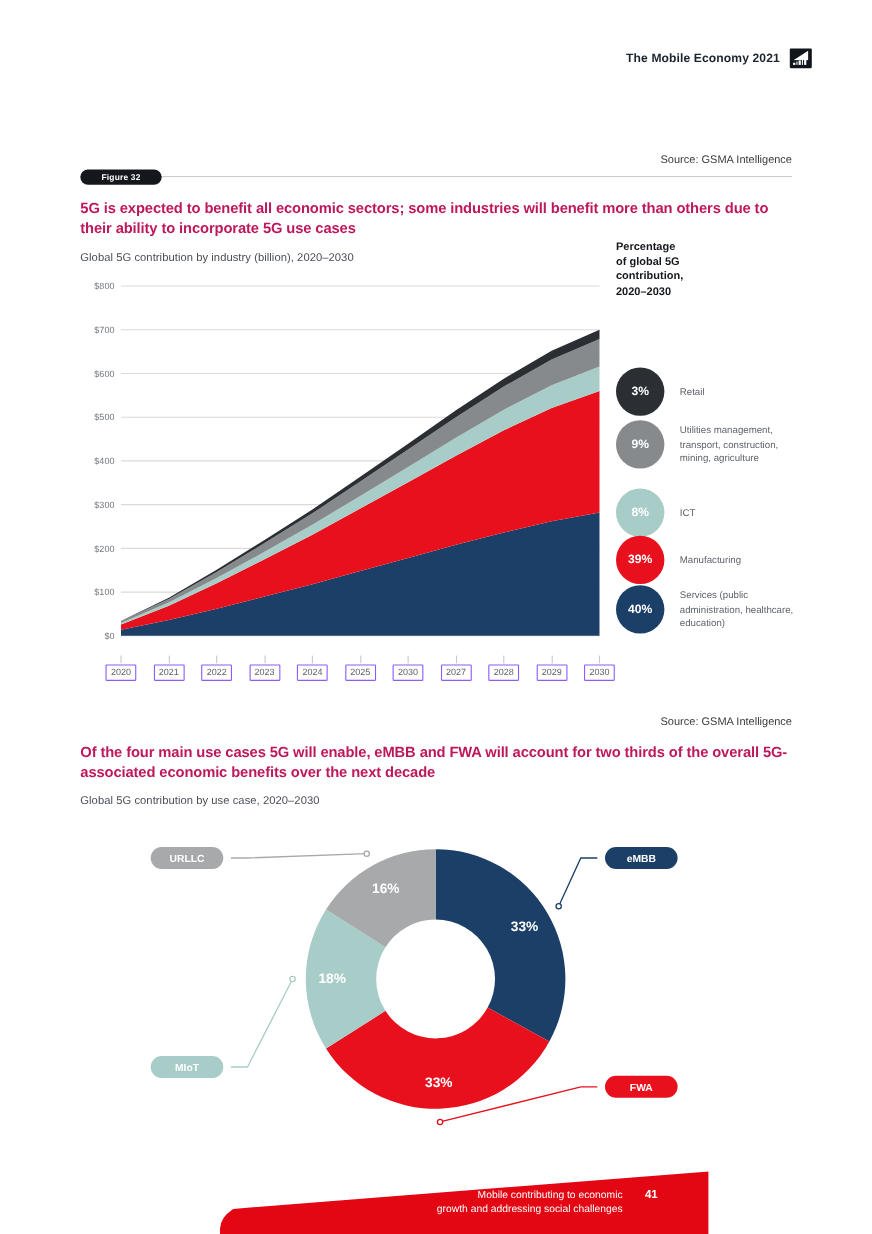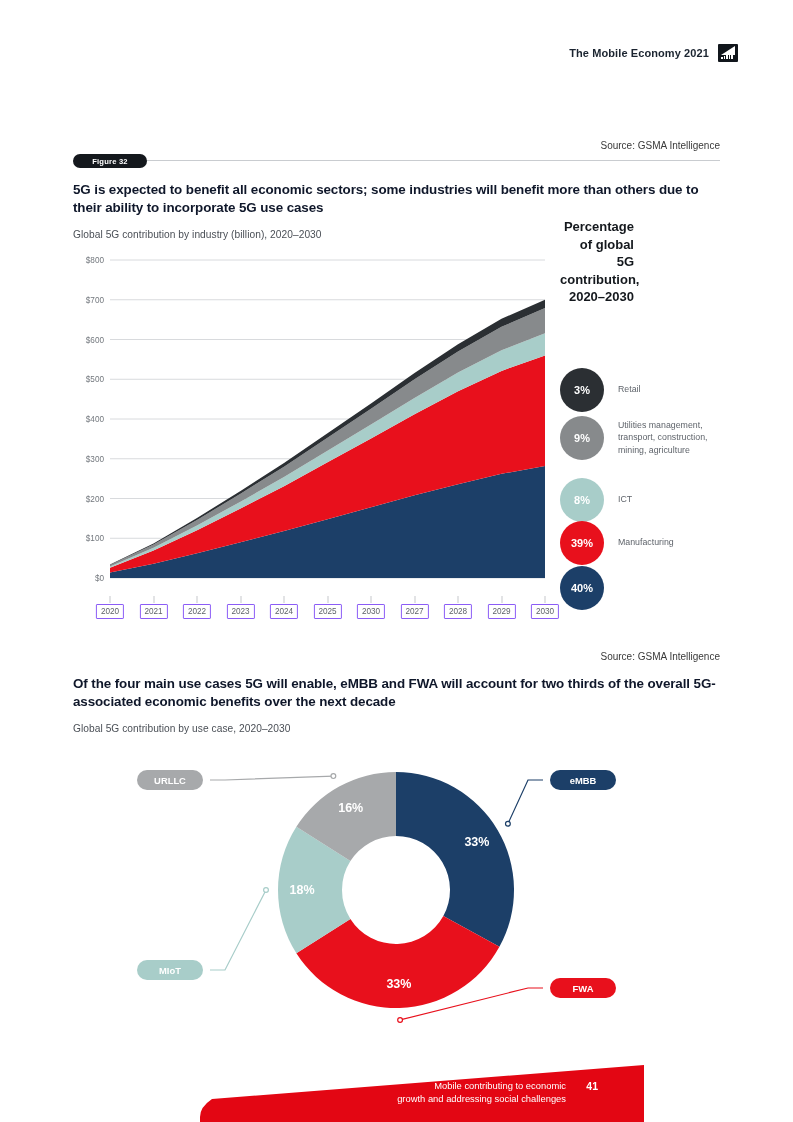--- a/index.html
+++ b/index.html
@@ -42,21 +42,21 @@
     position:absolute;left:0;right:0;top:6px;height:1px;background:#c9ccd0;
   }
   .fig-pill{
     position:absolute;left:0;top:0;height:14px;min-width:74px;
     background:#14181d;border-radius:8px;
     display:flex;align-items:center;justify-content:center;
     color:#ffffff;font-size:7.6px;font-weight:bold;letter-spacing:.2px;
     padding:0 9px;box-sizing:border-box;
   }
   .fig-title{
-    margin-top:13px;font-size:13.4px;font-weight:bold;line-height:1.33;color:#0f172a;
+    margin-top:13px;font-size:13.4px;font-weight:bold;line-height:1.33;color:#be185d;
     letter-spacing:-.1px;
   }
   .fig-sub{
     margin-top:12px;font-size:10.2px;color:#4a4f56;letter-spacing:.05px;
   }
 
   
   .area-wrap{position:absolute;left:73px;top:248px;width:500px;height:385px;}
   .area-svg{display:block;}
   .ytick{font-size:8.2px;fill:#73787e;font-family:"Liberation Sans", sans-serif;}
@@ -68,21 +68,21 @@
     position:absolute;border:1px solid #8b5cf6;background:#ffffff;
     font-size:8.2px;color:#5d6268;border-radius:1px;
     padding:2px 4px 2px 4px;transform:translateX(-50%);
     white-space:nowrap;
   }
   .xtickline{position:absolute;width:1px;height:7px;background:#c5c8cc;transform:translateX(-50%);top:0;}
 
   
   .legend{position:absolute;left:560px;top:218px;width:175px;}
   .legend-head{
-    font-size:13px;font-weight:bold;color:#14181d;line-height:1.35;text-align:right;
+    font-size:10px;font-weight:bold;color:#14181d;line-height:1.35;text-align:left;
     width:74px;
   }
   .legend-row{display:flex;align-items:center;gap:14px;margin-top:14px;}
   .legend-bubble{
     width:44px;height:44px;border-radius:50%;flex:0 0 44px;
     display:flex;align-items:center;justify-content:center;
     color:#ffffff;font-size:11px;font-weight:bold;
   }
   .legend-label{font-size:8.8px;color:#5f646b;line-height:1.45;}
 
@@ -209,20 +209,21 @@
         <div class="legend-row" style="position: absolute; top: 172px; left: 0px; width: 175px; margin-top: 0px;">
           <div class="legend-bubble" style="background: rgb(168, 205, 201);">8%</div>
           <div class="legend-label">ICT</div>
         </div>
         <div class="legend-row" style="position: absolute; top: 215px; left: 0px; width: 175px; margin-top: 0px;">
           <div class="legend-bubble" style="background: rgb(232, 16, 28);">39%</div>
           <div class="legend-label">Manufacturing</div>
         </div>
         <div class="legend-row" style="position: absolute; top: 260px; left: 0px; width: 175px; margin-top: 0px;">
           <div class="legend-bubble" style="background: rgb(28, 63, 104);">40%</div>
+          <div class="legend-label">Services (public administration, healthcare, education)</div>
         </div>
       </div>
   </div>
 
   <div class="fig-block" style="top:651px;">
     <div class="source-line">Source: GSMA Intelligence</div>
     <div class="fig-title">Of the four main use cases 5G will enable, eMBB and FWA will account for two thirds of the overall 5G-associated economic benefits over the next decade</div>
     <div class="fig-sub">Global 5G contribution by use case, 2020–2030</div>
   </div>
 

